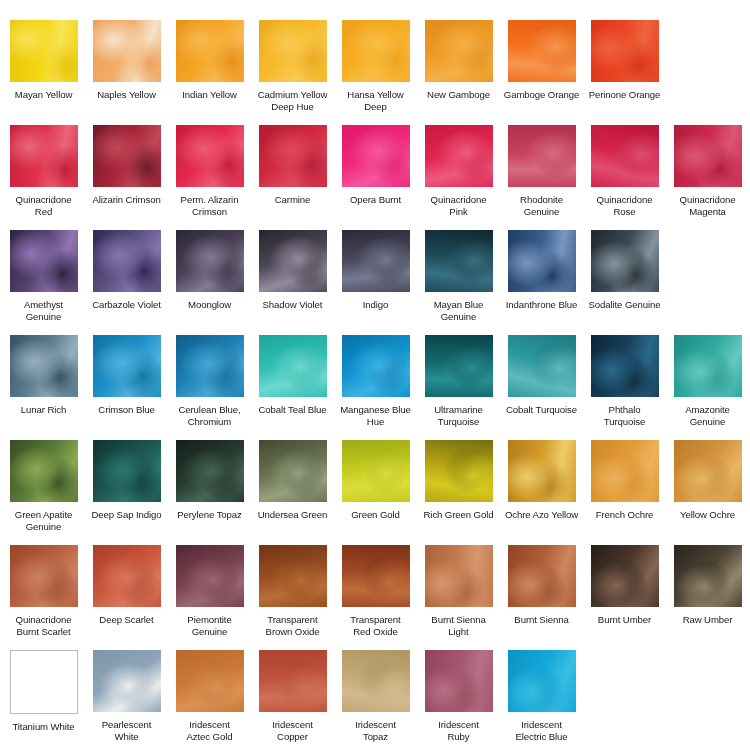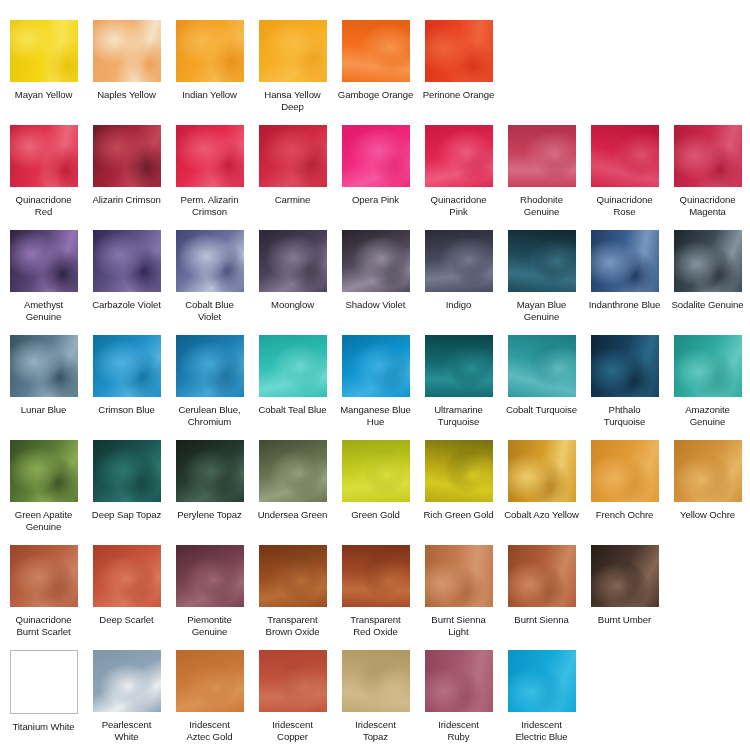--- a/index.html
+++ b/index.html
@@ -79,26 +79,38 @@
         </div>
         <div class="swatch-label">Naples Yellow</div>
       </div>
       <div class="swatch-cell">
         <div class="swatch-chip" style="background: rgb(245, 165, 36);">
           <div class="tex" style="background: radial-gradient(70% 60% at 38% 34%, rgb(248, 187, 82) 0%, rgba(255, 255, 255, 0) 62%), radial-gradient(55% 70% at 81.5% 67.2%, rgb(232, 144, 26) 0%, rgba(255, 255, 255, 0) 58%), linear-gradient(121deg, rgb(232, 144, 26) 0%, rgb(245, 165, 36) 45%, rgb(248, 187, 82) 72%, rgb(245, 165, 36) 100%); opacity: 0.92;"></div>
         </div>
         <div class="swatch-label">Indian Yellow</div>
       </div>
       <div class="swatch-cell">
+        <div class="swatch-chip" style="background: rgb(246, 187, 42);">
+          <div class="tex" style="background: radial-gradient(70% 60% at 44.5% 36%, rgb(249, 204, 85) 0%, rgba(255, 255, 255, 0) 62%), radial-gradient(55% 70% at 79.75% 63.3%, rgb(234, 169, 28) 0%, rgba(255, 255, 255, 0) 58%), linear-gradient(134deg, rgb(234, 169, 28) 0%, rgb(246, 187, 42) 45%, rgb(249, 204, 85) 72%, rgb(246, 187, 42) 100%); opacity: 0.92;"></div>
+        </div>
+        <div class="swatch-label">Cadmium Yellow<br>Deep Hue</div>
+      </div>
+      <div class="swatch-cell">
         <div class="swatch-chip" style="background: rgb(247, 173, 34);">
           <div class="tex" style="background: radial-gradient(70% 60% at 51% 38%, rgb(249, 192, 72) 0%, rgba(255, 255, 255, 0) 62%), radial-gradient(55% 70% at 78% 59.4%, rgb(237, 160, 24) 0%, rgba(255, 255, 255, 0) 58%), linear-gradient(147deg, rgb(237, 160, 24) 0%, rgb(247, 173, 34) 45%, rgb(249, 192, 72) 72%, rgb(247, 173, 34) 100%); opacity: 0.92;"></div>
         </div>
         <div class="swatch-label">Hansa Yellow<br>Deep</div>
       </div>
       <div class="swatch-cell">
+        <div class="swatch-chip" style="background: rgb(240, 155, 37);">
+          <div class="tex" style="background: radial-gradient(70% 60% at 57.5% 40%, rgb(246, 178, 74) 0%, rgba(255, 255, 255, 0) 62%), radial-gradient(55% 70% at 76.25% 55.5%, rgb(224, 138, 26) 0%, rgba(255, 255, 255, 0) 58%), linear-gradient(160deg, rgb(224, 138, 26) 0%, rgb(240, 155, 37) 45%, rgb(246, 178, 74) 72%, rgb(240, 155, 37) 100%); opacity: 0.92;"></div>
+        </div>
+        <div class="swatch-label">New Gamboge</div>
+      </div>
+      <div class="swatch-cell">
         <div class="swatch-chip" style="background: rgb(243, 112, 31);">
           <div class="tex" style="background: radial-gradient(70% 60% at 70.5% 44%, rgb(247, 154, 82) 0%, rgba(255, 255, 255, 0) 62%), radial-gradient(55% 70% at 72.75% 47.7%, rgb(229, 93, 18) 0%, rgba(255, 255, 255, 0) 58%), linear-gradient(186deg, rgb(229, 93, 18) 0%, rgb(243, 112, 31) 45%, rgb(247, 154, 82) 72%, rgb(243, 112, 31) 100%); opacity: 0.92;"></div>
         </div>
         <div class="swatch-label">Gamboge Orange</div>
       </div>
       <div class="swatch-cell">
         <div class="swatch-chip" style="background: rgb(234, 68, 36);">
           <div class="tex" style="background: radial-gradient(70% 60% at 27% 46%, rgb(240, 102, 62) 0%, rgba(255, 255, 255, 0) 62%), radial-gradient(55% 70% at 71% 73.8%, rgb(217, 52, 24) 0%, rgba(255, 255, 255, 0) 58%), linear-gradient(99deg, rgb(217, 52, 24) 0%, rgb(234, 68, 36) 45%, rgb(240, 102, 62) 72%, rgb(234, 68, 36) 100%); opacity: 0.92;"></div>
         </div>
         <div class="swatch-label">Perinone Orange</div>
@@ -126,21 +138,21 @@
       <div class="swatch-cell">
         <div class="swatch-chip" style="background: rgb(209, 41, 63);">
           <div class="tex" style="background: radial-gradient(70% 60% at 48% 40.4%, rgb(224, 76, 98) 0%, rgba(255, 255, 255, 0) 62%), radial-gradient(55% 70% at 75.9% 61.2%, rgb(176, 26, 48) 0%, rgba(255, 255, 255, 0) 58%), linear-gradient(141deg, rgb(176, 26, 48) 0%, rgb(209, 41, 63) 45%, rgb(224, 76, 98) 72%, rgb(209, 41, 63) 100%); opacity: 0.92;"></div>
         </div>
         <div class="swatch-label">Carmine</div>
       </div>
       <div class="swatch-cell">
         <div class="swatch-chip" style="background: rgb(240, 40, 125);">
           <div class="tex" style="background: radial-gradient(70% 60% at 54.5% 42.4%, rgb(247, 91, 162) 0%, rgba(255, 255, 255, 0) 62%), radial-gradient(55% 70% at 74.15% 57.3%, rgb(224, 24, 106) 0%, rgba(255, 255, 255, 0) 58%), linear-gradient(154deg, rgb(224, 24, 106) 0%, rgb(240, 40, 125) 45%, rgb(247, 91, 162) 72%, rgb(240, 40, 125) 100%); opacity: 0.92;"></div>
         </div>
-        <div class="swatch-label">Opera Pink</div>
+        <div class="swatch-label">Opera Burnt</div>
       </div>
       <div class="swatch-cell">
         <div class="swatch-chip" style="background: rgb(226, 38, 80);">
           <div class="tex" style="background: radial-gradient(70% 60% at 61% 44.4%, rgb(239, 95, 130) 0%, rgba(255, 255, 255, 0) 62%), radial-gradient(55% 70% at 72.4% 53.4%, rgb(201, 24, 64) 0%, rgba(255, 255, 255, 0) 58%), linear-gradient(167deg, rgb(201, 24, 64) 0%, rgb(226, 38, 80) 45%, rgb(239, 95, 130) 72%, rgb(226, 38, 80) 100%); opacity: 0.92;"></div>
         </div>
         <div class="swatch-label">Quinacridone<br>Pink</div>
       </div>
       <div class="swatch-cell">
         <div class="swatch-chip" style="background: rgb(200, 65, 92);">
           <div class="tex" style="background: radial-gradient(70% 60% at 67.5% 46.4%, rgb(217, 112, 135) 0%, rgba(255, 255, 255, 0) 62%), radial-gradient(55% 70% at 70.65% 49.5%, rgb(176, 47, 76) 0%, rgba(255, 255, 255, 0) 58%), linear-gradient(rgb(176, 47, 76) 0%, rgb(200, 65, 92) 45%, rgb(217, 112, 135) 72%, rgb(200, 65, 92) 100%); opacity: 0.92;"></div>
@@ -167,26 +179,20 @@
         </div>
         <div class="swatch-label">Amethyst<br>Genuine</div>
       </div>
       <div class="swatch-cell">
         <div class="swatch-chip" style="background: rgb(94, 82, 131);">
           <div class="tex" style="background: radial-gradient(70% 60% at 38.5% 40.8%, rgb(136, 120, 176) 0%, rgba(255, 255, 255, 0) 62%), radial-gradient(55% 70% at 75.55% 66.9%, rgb(46, 36, 80) 0%, rgba(255, 255, 255, 0) 58%), linear-gradient(122deg, rgb(46, 36, 80) 0%, rgb(94, 82, 131) 45%, rgb(136, 120, 176) 72%, rgb(94, 82, 131) 100%); opacity: 0.92;"></div>
         </div>
         <div class="swatch-label">Carbazole Violet</div>
       </div>
       <div class="swatch-cell">
-        <div class="swatch-chip" style="background: rgb(106, 113, 158);">
-          <div class="tex" style="background: radial-gradient(70% 60% at 45% 42.8%, rgb(192, 202, 222) 0%, rgba(255, 255, 255, 0) 62%), radial-gradient(55% 70% at 73.8% 63%, rgb(60, 66, 112) 0%, rgba(255, 255, 255, 0) 58%), linear-gradient(135deg, rgb(60, 66, 112) 0%, rgb(106, 113, 158) 45%, rgb(192, 202, 222) 72%, rgb(106, 113, 158) 100%); opacity: 0.92;"></div>
-        </div>
-        <div class="swatch-label">Cobalt Blue<br>Violet</div>
-      </div>
-      <div class="swatch-cell">
         <div class="swatch-chip" style="background: rgb(74, 65, 88);">
           <div class="tex" style="background: radial-gradient(70% 60% at 51.5% 44.8%, rgb(138, 127, 152) 0%, rgba(255, 255, 255, 0) 62%), radial-gradient(55% 70% at 72.05% 59.1%, rgb(42, 36, 52) 0%, rgba(255, 255, 255, 0) 58%), linear-gradient(148deg, rgb(42, 36, 52) 0%, rgb(74, 65, 88) 45%, rgb(138, 127, 152) 72%, rgb(74, 65, 88) 100%); opacity: 0.92;"></div>
         </div>
         <div class="swatch-label">Moonglow</div>
       </div>
       <div class="swatch-cell">
         <div class="swatch-chip" style="background: rgb(78, 72, 88);">
           <div class="tex" style="background: radial-gradient(70% 60% at 58% 46.8%, rgb(154, 146, 164) 0%, rgba(255, 255, 255, 0) 62%), radial-gradient(55% 70% at 70.3% 55.2%, rgb(38, 32, 40) 0%, rgba(255, 255, 255, 0) 58%), linear-gradient(161deg, rgb(38, 32, 40) 0%, rgb(78, 72, 88) 45%, rgb(154, 146, 164) 72%, rgb(78, 72, 88) 100%); opacity: 0.92;"></div>
         </div>
         <div class="swatch-label">Shadow Violet</div>
@@ -214,21 +220,21 @@
           <div class="tex" style="background: radial-gradient(70% 60% at 34% 54.8%, rgb(138, 154, 164) 0%, rgba(255, 255, 255, 0) 62%), radial-gradient(55% 70% at 63.3% 69.6%, rgb(28, 36, 42) 0%, rgba(255, 255, 255, 0) 58%), linear-gradient(113deg, rgb(28, 36, 42) 0%, rgb(60, 74, 84) 45%, rgb(138, 154, 164) 72%, rgb(60, 74, 84) 100%); opacity: 0.92;"></div>
         </div>
         <div class="swatch-label">Sodalite Genuine</div>
       </div>
     </div>
     <div class="swatch-row">
       <div class="swatch-cell">
         <div class="swatch-chip" style="background: rgb(92, 124, 144);">
           <div class="tex" style="background: radial-gradient(70% 60% at 35.5% 43.2%, rgb(156, 180, 196) 0%, rgba(255, 255, 255, 0) 62%), radial-gradient(55% 70% at 73.45% 68.7%, rgb(51, 80, 94) 0%, rgba(255, 255, 255, 0) 58%), linear-gradient(116deg, rgb(51, 80, 94) 0%, rgb(92, 124, 144) 45%, rgb(156, 180, 196) 72%, rgb(92, 124, 144) 100%); opacity: 0.92;"></div>
         </div>
-        <div class="swatch-label">Lunar Blue</div>
+        <div class="swatch-label">Lunar Rich</div>
       </div>
       <div class="swatch-cell">
         <div class="swatch-chip" style="background: rgb(30, 143, 200);">
           <div class="tex" style="background: radial-gradient(70% 60% at 42% 45.2%, rgb(85, 181, 224) 0%, rgba(255, 255, 255, 0) 62%), radial-gradient(55% 70% at 71.7% 64.8%, rgb(12, 111, 158) 0%, rgba(255, 255, 255, 0) 58%), linear-gradient(129deg, rgb(12, 111, 158) 0%, rgb(30, 143, 200) 45%, rgb(85, 181, 224) 72%, rgb(30, 143, 200) 100%); opacity: 0.92;"></div>
         </div>
         <div class="swatch-label">Crimson Blue</div>
       </div>
       <div class="swatch-cell">
         <div class="swatch-chip" style="background: rgb(29, 127, 180);">
           <div class="tex" style="background: radial-gradient(70% 60% at 48.5% 47.2%, rgb(72, 170, 216) 0%, rgba(255, 255, 255, 0) 62%), radial-gradient(55% 70% at 69.95% 60.9%, rgb(13, 92, 136) 0%, rgba(255, 255, 255, 0) 58%), linear-gradient(142deg, rgb(13, 92, 136) 0%, rgb(29, 127, 180) 45%, rgb(72, 170, 216) 72%, rgb(29, 127, 180) 100%); opacity: 0.92;"></div>
@@ -276,21 +282,21 @@
       <div class="swatch-cell">
         <div class="swatch-chip" style="background: rgb(90, 122, 54);">
           <div class="tex" style="background: radial-gradient(70% 60% at 39% 47.6%, rgb(143, 174, 86) 0%, rgba(255, 255, 255, 0) 62%), radial-gradient(55% 70% at 69.6% 66.6%, rgb(51, 73, 30) 0%, rgba(255, 255, 255, 0) 58%), linear-gradient(123deg, rgb(51, 73, 30) 0%, rgb(90, 122, 54) 45%, rgb(143, 174, 86) 72%, rgb(90, 122, 54) 100%); opacity: 0.92;"></div>
         </div>
         <div class="swatch-label">Green Apatite<br>Genuine</div>
       </div>
       <div class="swatch-cell">
         <div class="swatch-chip" style="background: rgb(28, 84, 80);">
           <div class="tex" style="background: radial-gradient(70% 60% at 45.5% 49.6%, rgb(46, 122, 114) 0%, rgba(255, 255, 255, 0) 62%), radial-gradient(55% 70% at 67.85% 62.7%, rgb(14, 50, 46) 0%, rgba(255, 255, 255, 0) 58%), linear-gradient(136deg, rgb(14, 50, 46) 0%, rgb(28, 84, 80) 45%, rgb(46, 122, 114) 72%, rgb(28, 84, 80) 100%); opacity: 0.92;"></div>
         </div>
-        <div class="swatch-label">Deep Sap Topaz</div>
+        <div class="swatch-label">Deep Sap Indigo</div>
       </div>
       <div class="swatch-cell">
         <div class="swatch-chip" style="background: rgb(38, 58, 48);">
           <div class="tex" style="background: radial-gradient(70% 60% at 52% 51.6%, rgb(74, 106, 88) 0%, rgba(255, 255, 255, 0) 62%), radial-gradient(55% 70% at 66.1% 58.8%, rgb(19, 30, 24) 0%, rgba(255, 255, 255, 0) 58%), linear-gradient(149deg, rgb(19, 30, 24) 0%, rgb(38, 58, 48) 45%, rgb(74, 106, 88) 72%, rgb(38, 58, 48) 100%); opacity: 0.92;"></div>
         </div>
         <div class="swatch-label">Perylene Topaz</div>
       </div>
       <div class="swatch-cell">
         <div class="swatch-chip" style="background: rgb(106, 116, 82);">
           <div class="tex" style="background: radial-gradient(70% 60% at 58.5% 53.6%, rgb(154, 164, 130) 0%, rgba(255, 255, 255, 0) 62%), radial-gradient(55% 70% at 64.35% 54.9%, rgb(62, 70, 48) 0%, rgba(255, 255, 255, 0) 58%), linear-gradient(162deg, rgb(62, 70, 48) 0%, rgb(106, 116, 82) 45%, rgb(154, 164, 130) 72%, rgb(106, 116, 82) 100%); opacity: 0.92;"></div>
@@ -306,21 +312,21 @@
       <div class="swatch-cell">
         <div class="swatch-chip" style="background: rgb(184, 166, 20);">
           <div class="tex" style="background: radial-gradient(70% 60% at 71.5% 57.6%, rgb(216, 204, 34) 0%, rgba(255, 255, 255, 0) 62%), radial-gradient(55% 70% at 60.85% 47.1%, rgb(110, 106, 16) 0%, rgba(255, 255, 255, 0) 58%), linear-gradient(188deg, rgb(110, 106, 16) 0%, rgb(184, 166, 20) 45%, rgb(216, 204, 34) 72%, rgb(184, 166, 20) 100%); opacity: 0.92;"></div>
         </div>
         <div class="swatch-label">Rich Green Gold</div>
       </div>
       <div class="swatch-cell">
         <div class="swatch-chip" style="background: rgb(212, 156, 40);">
           <div class="tex" style="background: radial-gradient(70% 60% at 28% 59.6%, rgb(240, 208, 112) 0%, rgba(255, 255, 255, 0) 62%), radial-gradient(55% 70% at 59.1% 73.2%, rgb(176, 122, 24) 0%, rgba(255, 255, 255, 0) 58%), linear-gradient(101deg, rgb(176, 122, 24) 0%, rgb(212, 156, 40) 45%, rgb(240, 208, 112) 72%, rgb(212, 156, 40) 100%); opacity: 0.92;"></div>
         </div>
-        <div class="swatch-label">Cobalt Azo Yellow</div>
+        <div class="swatch-label">Ochre Azo Yellow</div>
       </div>
       <div class="swatch-cell">
         <div class="swatch-chip" style="background: rgb(226, 154, 54);">
           <div class="tex" style="background: radial-gradient(70% 60% at 34.5% 61.6%, rgb(238, 180, 94) 0%, rgba(255, 255, 255, 0) 62%), radial-gradient(55% 70% at 57.35% 69.3%, rgb(207, 134, 36) 0%, rgba(255, 255, 255, 0) 58%), linear-gradient(114deg, rgb(207, 134, 36) 0%, rgb(226, 154, 54) 45%, rgb(238, 180, 94) 72%, rgb(226, 154, 54) 100%); opacity: 0.92;"></div>
         </div>
         <div class="swatch-label">French Ochre</div>
       </div>
       <div class="swatch-cell">
         <div class="swatch-chip" style="background: rgb(212, 146, 60);">
           <div class="tex" style="background: radial-gradient(70% 60% at 41% 63.6%, rgb(232, 185, 104) 0%, rgba(255, 255, 255, 0) 62%), radial-gradient(55% 70% at 55.6% 65.4%, rgb(186, 122, 38) 0%, rgba(255, 255, 255, 0) 58%), linear-gradient(127deg, rgb(186, 122, 38) 0%, rgb(212, 146, 60) 45%, rgb(232, 185, 104) 72%, rgb(212, 146, 60) 100%); opacity: 0.92;"></div>
@@ -369,20 +375,26 @@
         <div class="swatch-chip" style="background: rgb(176, 94, 56);">
           <div class="tex" style="background: radial-gradient(70% 60% at 31.5% 64%, rgb(208, 138, 96) 0%, rgba(255, 255, 255, 0) 62%), radial-gradient(55% 70% at 55.25% 71.1%, rgb(140, 68, 34) 0%, rgba(255, 255, 255, 0) 58%), linear-gradient(108deg, rgb(140, 68, 34) 0%, rgb(176, 94, 56) 45%, rgb(208, 138, 96) 72%, rgb(176, 94, 56) 100%); opacity: 0.92;"></div>
         </div>
         <div class="swatch-label">Burnt Sienna</div>
       </div>
       <div class="swatch-cell">
         <div class="swatch-chip" style="background: rgb(74, 54, 44);">
           <div class="tex" style="background: radial-gradient(70% 60% at 38% 66%, rgb(138, 106, 86) 0%, rgba(255, 255, 255, 0) 62%), radial-gradient(55% 70% at 53.5% 67.2%, rgb(36, 28, 24) 0%, rgba(255, 255, 255, 0) 58%), linear-gradient(121deg, rgb(36, 28, 24) 0%, rgb(74, 54, 44) 45%, rgb(138, 106, 86) 72%, rgb(74, 54, 44) 100%); opacity: 0.92;"></div>
         </div>
         <div class="swatch-label">Burnt Umber</div>
+      </div>
+      <div class="swatch-cell">
+        <div class="swatch-chip" style="background: rgb(78, 68, 54);">
+          <div class="tex" style="background: radial-gradient(70% 60% at 44.5% 68%, rgb(154, 140, 114) 0%, rgba(255, 255, 255, 0) 62%), radial-gradient(55% 70% at 51.75% 63.3%, rgb(40, 34, 24) 0%, rgba(255, 255, 255, 0) 58%), linear-gradient(134deg, rgb(40, 34, 24) 0%, rgb(78, 68, 54) 45%, rgb(154, 140, 114) 72%, rgb(78, 68, 54) 100%); opacity: 0.92;"></div>
+        </div>
+        <div class="swatch-label">Raw Umber</div>
       </div>
     </div>
     <div class="swatch-row">
       <div class="swatch-cell">
         <div class="swatch-chip outlined" style="background: rgb(255, 255, 255);">
           <div class="tex" style="background: rgb(255, 255, 255);"></div>
         </div>
         <div class="swatch-label">Titanium White</div>
       </div>
       <div class="swatch-cell">

